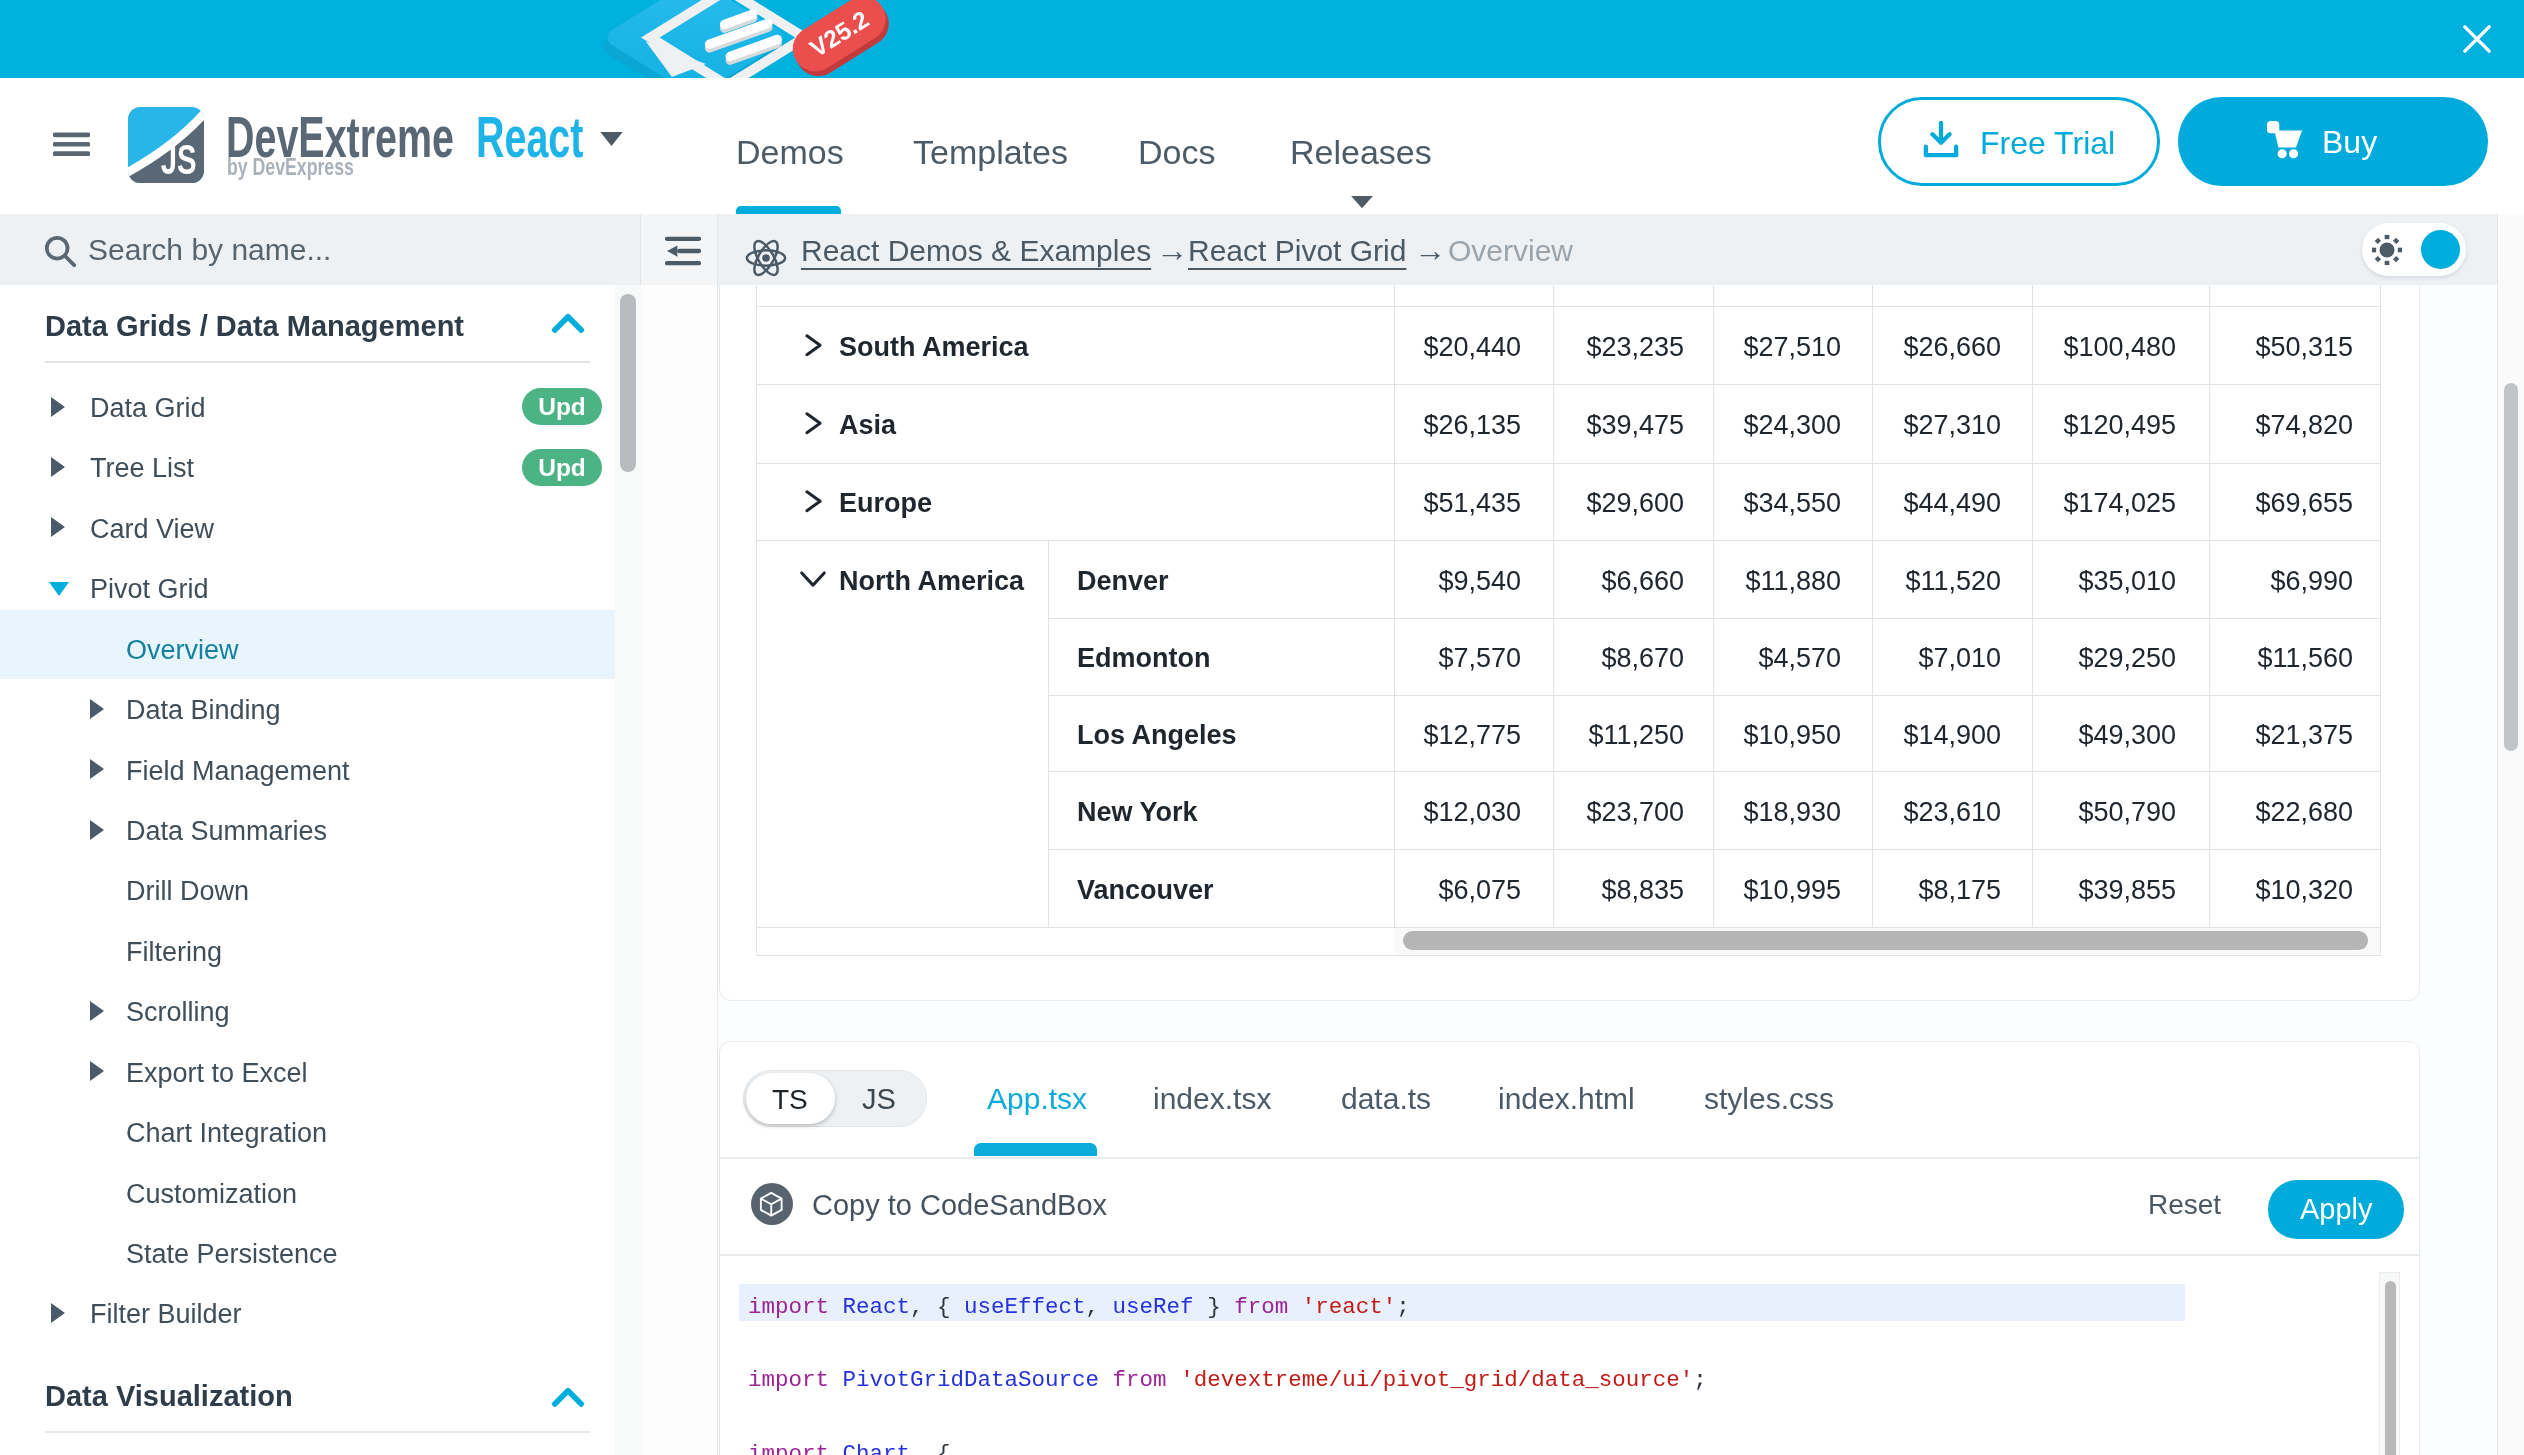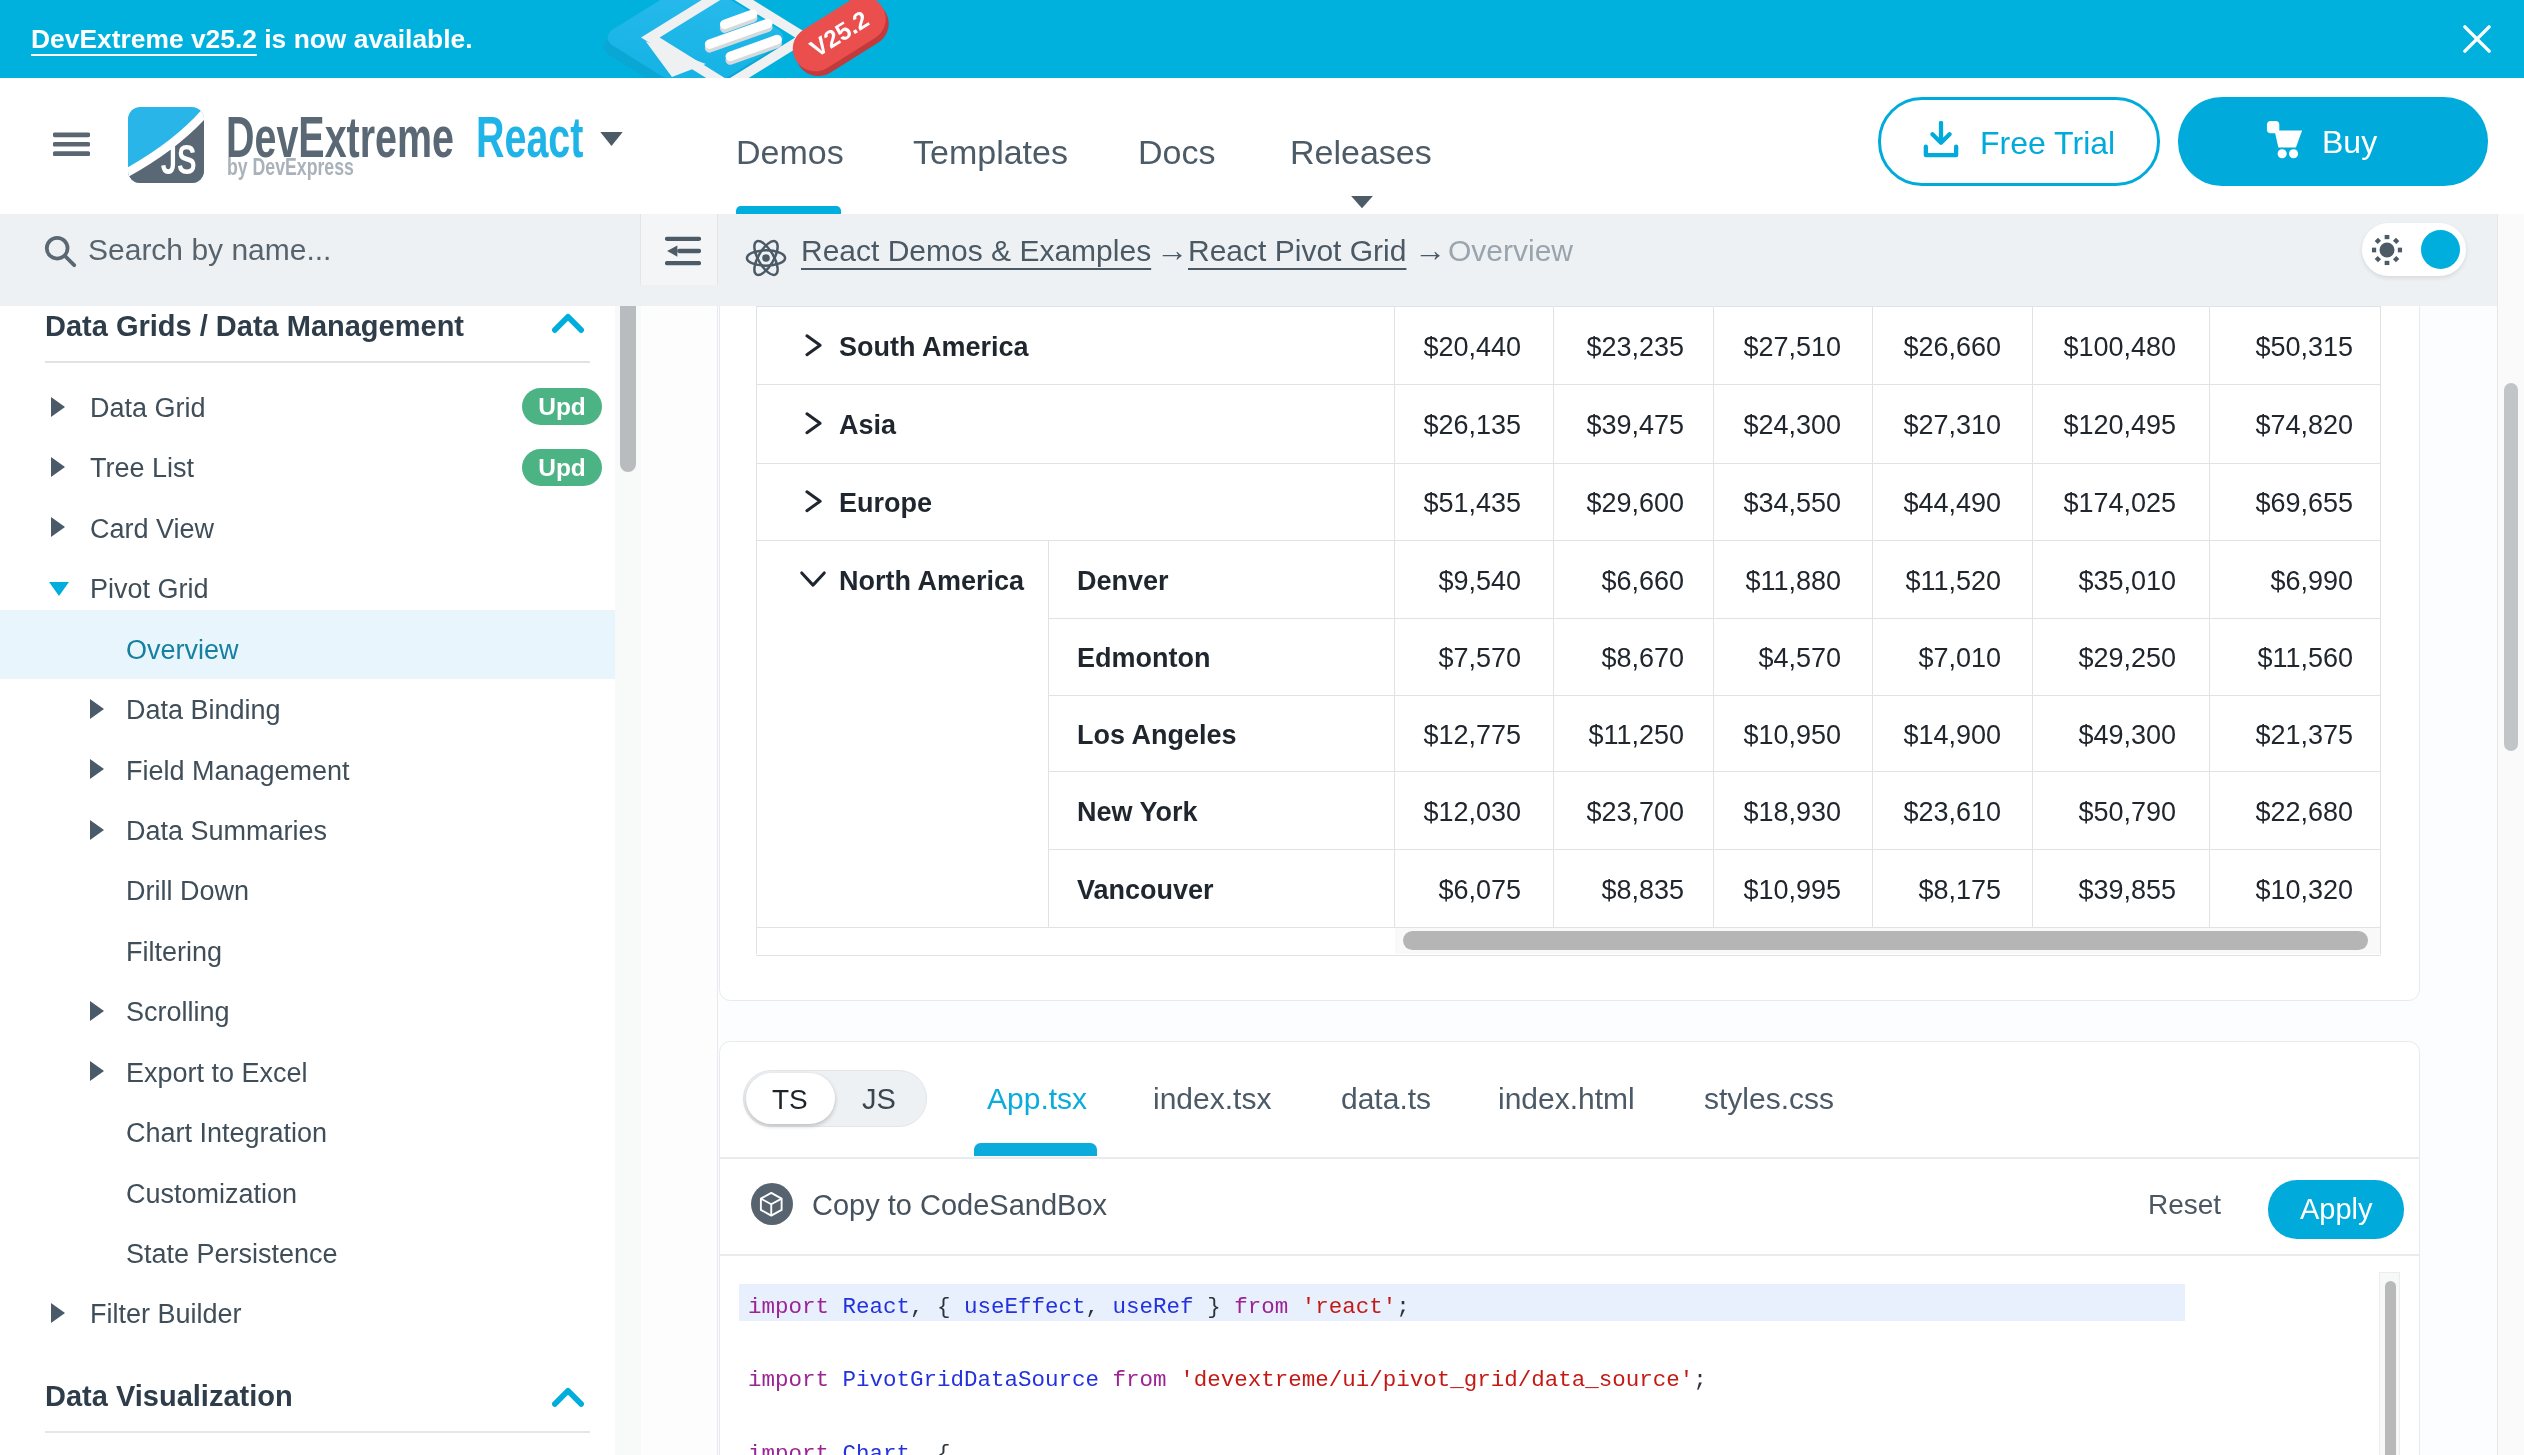--- a/index.html
+++ b/index.html
@@ -4,21 +4,21 @@
 <style>
   * { margin:0; padding:0; box-sizing:border-box; }
   html,body { width:2525px; height:1456px; overflow:hidden; font-family:"Liberation Sans", sans-serif; }
   body { position:relative; background:#fcfdfe; }
   .abs { position:absolute; }
   #banner { position:absolute; left:0; top:0; width:2525px; height:78px; background:#00b1de; z-index:20; overflow:hidden; }
   #banner .btxt { position:absolute; top:0; height:78px; line-height:78px; font-size:28px; font-weight:bold; color:#fff; white-space:nowrap; }
   #banner u { text-underline-offset:5.7px; text-decoration-thickness:1.9px; }
   #header { position:absolute; left:0; top:78px; width:2525px; height:136px; background:#ffffff; z-index:19; }
   .navitem { position:absolute; font-size:34px; color:#4d5b67; }
-  #toolbar { position:absolute; left:0; top:214px; width:2525px; height:92px; background:#eef1f4; z-index:18; }
+  #toolbar { position:absolute; left:0; top:214px; width:2525px; height:71px; background:#eef1f4; z-index:18; }
   #tb-search { position:absolute; left:0; top:0; width:641px; height:71px; border-right:1.9px solid #e2e6e9; }
   #tb-strip { position:absolute; left:641px; top:0; width:77px; height:71px; background:#f3f5f7; border-right:1.9px solid #e2e6e9; }
   #sidebar { position:absolute; left:0; top:285px; width:641px; height:1171px; background:#fff; border-right:1.9px solid #e7eaec; z-index:2; }
   #sidestrip { position:absolute; left:641px; top:285px; width:77px; height:1171px; background:#fdfdfe; border-right:1.9px solid #e7eaec; z-index:2; }
   .tri-r { position:absolute; width:0; height:0; border-left:14px solid #4a5a68; border-top:10.4px solid transparent; border-bottom:10.4px solid transparent; }
   .tri-d { position:absolute; width:0; height:0; border-top:14px solid #00aede; border-left:10.4px solid transparent; border-right:10.4px solid transparent; }
   .badge { position:absolute; left:522px; width:80px; height:37px; background:#4cb385; border-radius:19px; color:#fff; font-size:24.5px; font-weight:bold; text-align:center; line-height:37px; }
   #demo-card { position:absolute; left:719px; top:170px; width:1701px; height:831px; background:#fff; border:1.9px solid #e7ebee; border-radius:11.3px; z-index:1; }
   #code-card { position:absolute; left:719px; top:1041px; width:1701px; height:567px; background:#fff; border:1.9px solid #e7ebee; border-radius:11.3px; z-index:1; }
   .hline { position:absolute; background:#e0e2e4; height:0.9px; }
@@ -27,21 +27,20 @@
   .sb-thumb { position:absolute; background:#bcbfc1; border-radius:8.5px; }
   .mono { font-family:"Liberation Mono", monospace; font-size:22.5px; white-space:pre; }
   .kw { color:#9b2393; }
   .id { color:#2432dc; }
   .str { color:#c41a16; }
   .pl { color:#2d333a; }
 </style>
 </head>
 <body>
 <div id="banner">
-<div class="btxt" style="left:31px;font-size:26.4px;"><u>DevExtreme v25.2</u> is now available.</div>
 <svg class="abs" style="left:562px;top:0;" width="406" height="78" viewBox="0 0 430 83">
   <defs>
         <linearGradient id="cubeg" x1="0" y1="0" x2="0.8" y2="1">
     <stop offset="0" stop-color="#29bbec"></stop>
           <stop offset="1" stop-color="#14b2e4"></stop>
         </linearGradient>
       </defs>
   <g transform="translate(141,40) scale(1,0.62) rotate(45)">
     <rect x="-72" y="-72" width="144" height="144" rx="20" fill="#0aa6d4" transform="translate(8,14)"></rect>
     <rect x="-72" y="-72" width="144" height="144" rx="20" fill="url(#cubeg)"></rect>

